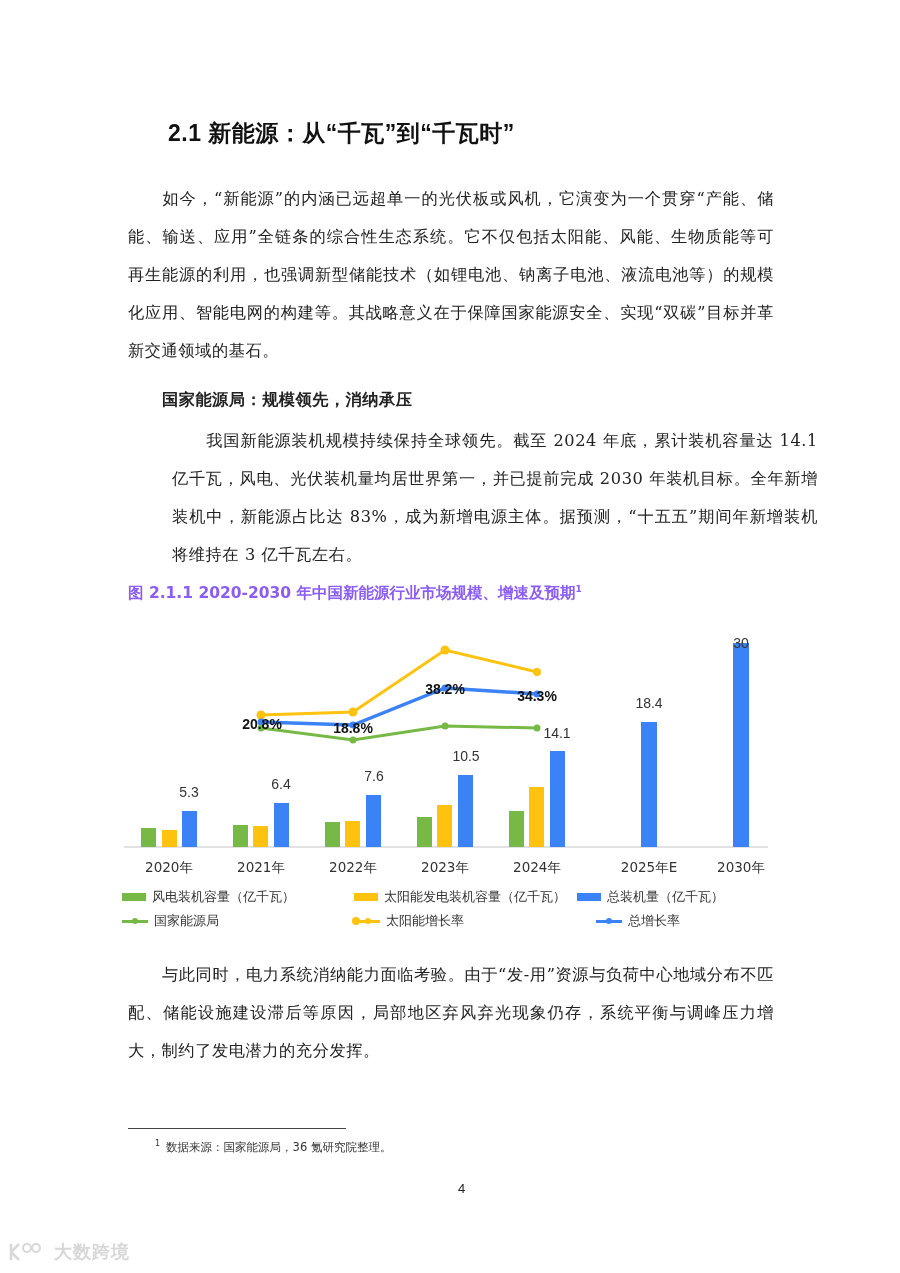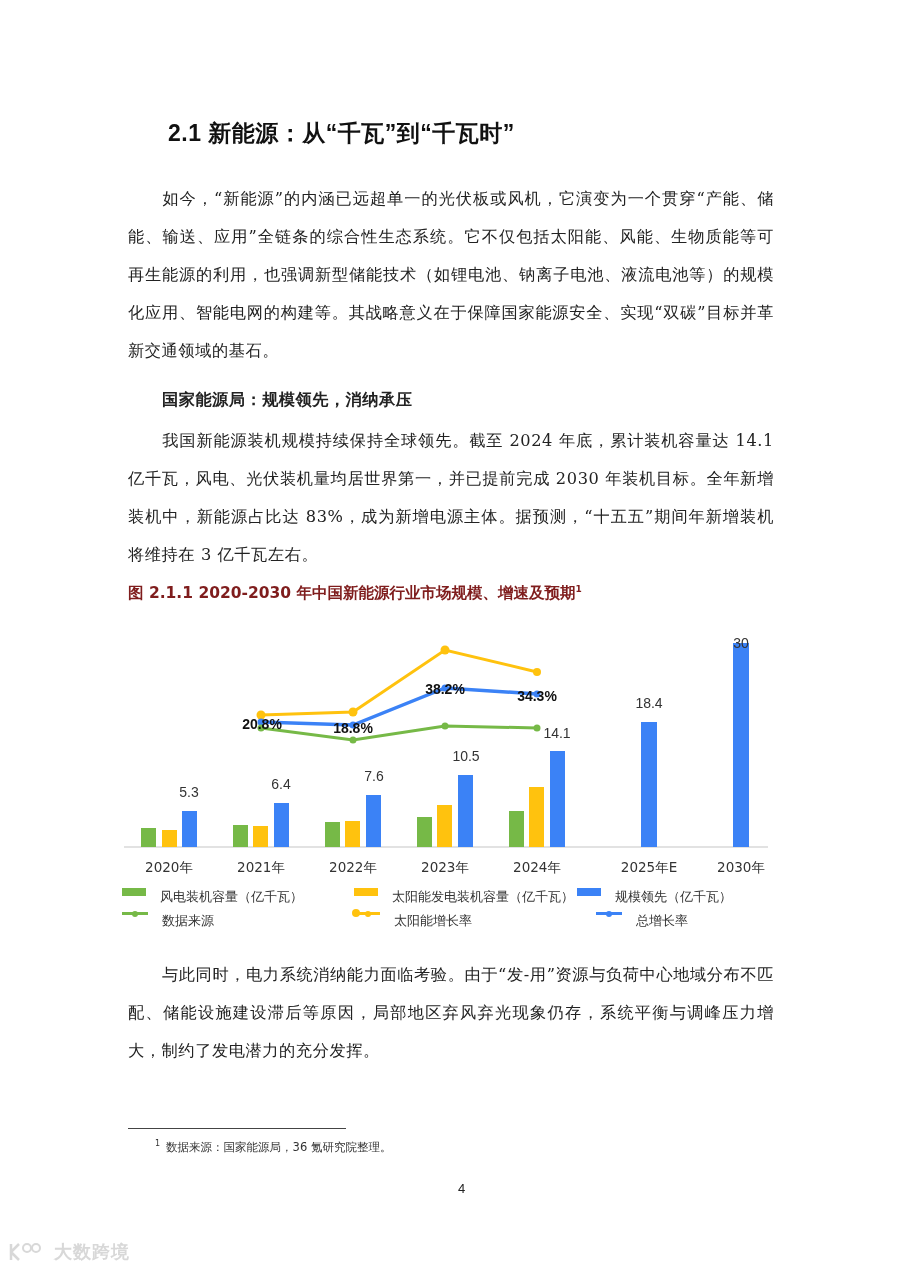--- a/index.html
+++ b/index.html
@@ -1,44 +1,44 @@
 <!DOCTYPE html>
 <html><head>
 <meta charset="utf-8">
 <style>
   html,body{margin:0;padding:0;background:#ffffff;}
   body{width:900px;height:1273px;position:relative;overflow:hidden;font-family:"DejaVu Sans",sans-serif;color:#1a1a1a;}
   .h1{position:absolute;left:128px;top:118px;font-family:"Liberation Sans","DejaVu Sans",sans-serif;font-weight:bold;font-size:23px;letter-spacing:0.5px;color:#111;margin-left:40px;}
   .para{position:absolute;left:128px;width:646px;font-family:"DejaVu Serif",serif;font-size:16.2px;line-height:38px;color:#222;text-align:justify;letter-spacing:0.6px;}
   .para .indent{display:inline-block;width:34px;}
   .subhead{position:absolute;left:162px;top:389px;font-family:"DejaVu Serif",serif;font-weight:bold;font-size:16.2px;color:#222;letter-spacing:0.5px;}
-  .figtitle{position:absolute;left:128px;top:583px;font-family:"DejaVu Sans",sans-serif;font-weight:bold;font-size:15.5px;color:#7f1d1d;}
+  .figtitle{position:absolute;left:128px;top:583px;font-family:"DejaVu Sans",sans-serif;font-weight:bold;font-size:15.5px;color:#8b5cf6;}
   .figtitle sup{font-size:9px;}
   .chart{position:absolute;left:120px;top:625px;width:660px;height:250px;}
   .legend{position:absolute;left:122px;top:886px;width:660px;height:50px;font-family:"DejaVu Sans",sans-serif;font-size:13px;color:#333;}
-  .leg-item{position:absolute;display:flex;align-items:flex-start;gap:14px;}
+  .leg-item{position:absolute;display:flex;align-items:center;gap:6px;}
   .leg-swatch{display:inline-block;width:24px;height:8px;}
   .leg-line{display:inline-block;width:26px;height:3px;position:relative;}
   .leg-line i{position:absolute;left:9px;top:-3px;width:8px;height:8px;border-radius:50%;}
   .footrule{position:absolute;left:128px;top:1128px;width:218px;height:1px;background:#444;}
   .footnote{position:absolute;left:155px;top:1139px;font-family:"DejaVu Sans",sans-serif;font-size:11.5px;color:#333;}
   .footnote sup{font-size:8px;margin-right:6px;}
   .pagenum{position:absolute;left:458px;top:1181px;font-family:"Liberation Sans",sans-serif;font-size:13px;color:#222;}
   .watermark{position:absolute;left:8px;top:1240px;font-family:"DejaVu Sans",sans-serif;font-size:18px;color:#d8d8d8;font-weight:bold;letter-spacing:1px;display:flex;align-items:center;gap:12px;}
 </style>
 </head>
 <body>
 
 <div class="h1">2.1 新能源：从“千瓦”到“千瓦时”</div>
 
 <div class="para" style="top:180px;"><span class="indent"></span><span>如今，“新能源”的内涵已远超单一的光伏板或风机，它演变为一个贯穿“产能、储能、输送、应用”全链条的综合性生态系统。它不仅包括太阳能、风能、生物质能等可再生能源的利用，也强调新型储能技术（如锂电池、钠离子电池、液流电池等）的规模化应用、智能电网的构建等。其战略意义在于保障国家能源安全、实现“双碳”目标并革新交通领域的基石。</span></div>
 
 <div class="subhead">国家能源局：规模领先，消纳承压</div>
 
-<div class="para" style="top:422px;"><span class="indent"></span><span>我国新能源装机规模持续保持全球领先。截至 2024 年底，累计装机容量达 14.1 亿千瓦，风电、光伏装机量均居世界第一，并已提前完成 2030 年装机目标。全年新增装机中，新能源占比达 83%，成为新增电源主体。据预测，“十五五”期间年新增装机将维持在 3 亿千瓦左右。</span></div>
+<div class="para" style="top:422px;margin-left:44px;"><span class="indent"></span><span>我国新能源装机规模持续保持全球领先。截至 2024 年底，累计装机容量达 14.1 亿千瓦，风电、光伏装机量均居世界第一，并已提前完成 2030 年装机目标。全年新增装机中，新能源占比达 83%，成为新增电源主体。据预测，“十五五”期间年新增装机将维持在 3 亿千瓦左右。</span></div>
 
 <div class="figtitle"><span>图 2.1.1 2020-2030 年中国新能源行业市场规模、增速及预期</span><sup>1</sup></div>
 
 <svg class="chart" viewBox="120 625 660 250" width="660" height="250" xmlns="http://www.w3.org/2000/svg">
 
   <line x1="124" y1="847" x2="768" y2="847" stroke="#d9d9d9" stroke-width="1.5"></line>
 
   <g fill="#76b947">
     <rect x="141" y="828" width="15" height="19"></rect>
     <rect x="233" y="825" width="15" height="22"></rect>
@@ -119,27 +119,27 @@
   <div class="leg-item" style="left:0px;top:2px;">
     <span class="leg-swatch" style="background:#76b947;"></span>
     <span>风电装机容量（亿千瓦）</span>
   </div>
   <div class="leg-item" style="left:232px;top:2px;">
     <span class="leg-swatch" style="background:#ffc20e;"></span>
     <span>太阳能发电装机容量（亿千瓦）</span>
   </div>
   <div class="leg-item" style="left:455px;top:2px;">
     <span class="leg-swatch" style="background:#3b82f6;"></span>
-    <span>规模领先（亿千瓦）</span>
+    <span>总装机量（亿千瓦）</span>
   </div>
   <div class="leg-item" style="left:0px;top:26px;">
     <span class="leg-line" style="background:#76b947;">
         <i style="background:#76b947;width:6px;height:6px;top:-1.5px;left:10px;"></i>
       </span>
-    <span>数据来源</span>
+    <span>国家能源局</span>
   </div>
   <div class="leg-item" style="left:232px;top:26px;">
     <span class="leg-line" style="background:#ffc20e;">
         <i style="background:#ffc20e;left:-2px;"></i>
         <i style="background:#ffc20e;width:6px;height:6px;top:-1.5px;left:11px;"></i>
       </span>
     <span>太阳能增长率</span>
   </div>
   <div class="leg-item" style="left:474px;top:26px;">
     <span class="leg-line" style="background:#3b82f6;">

